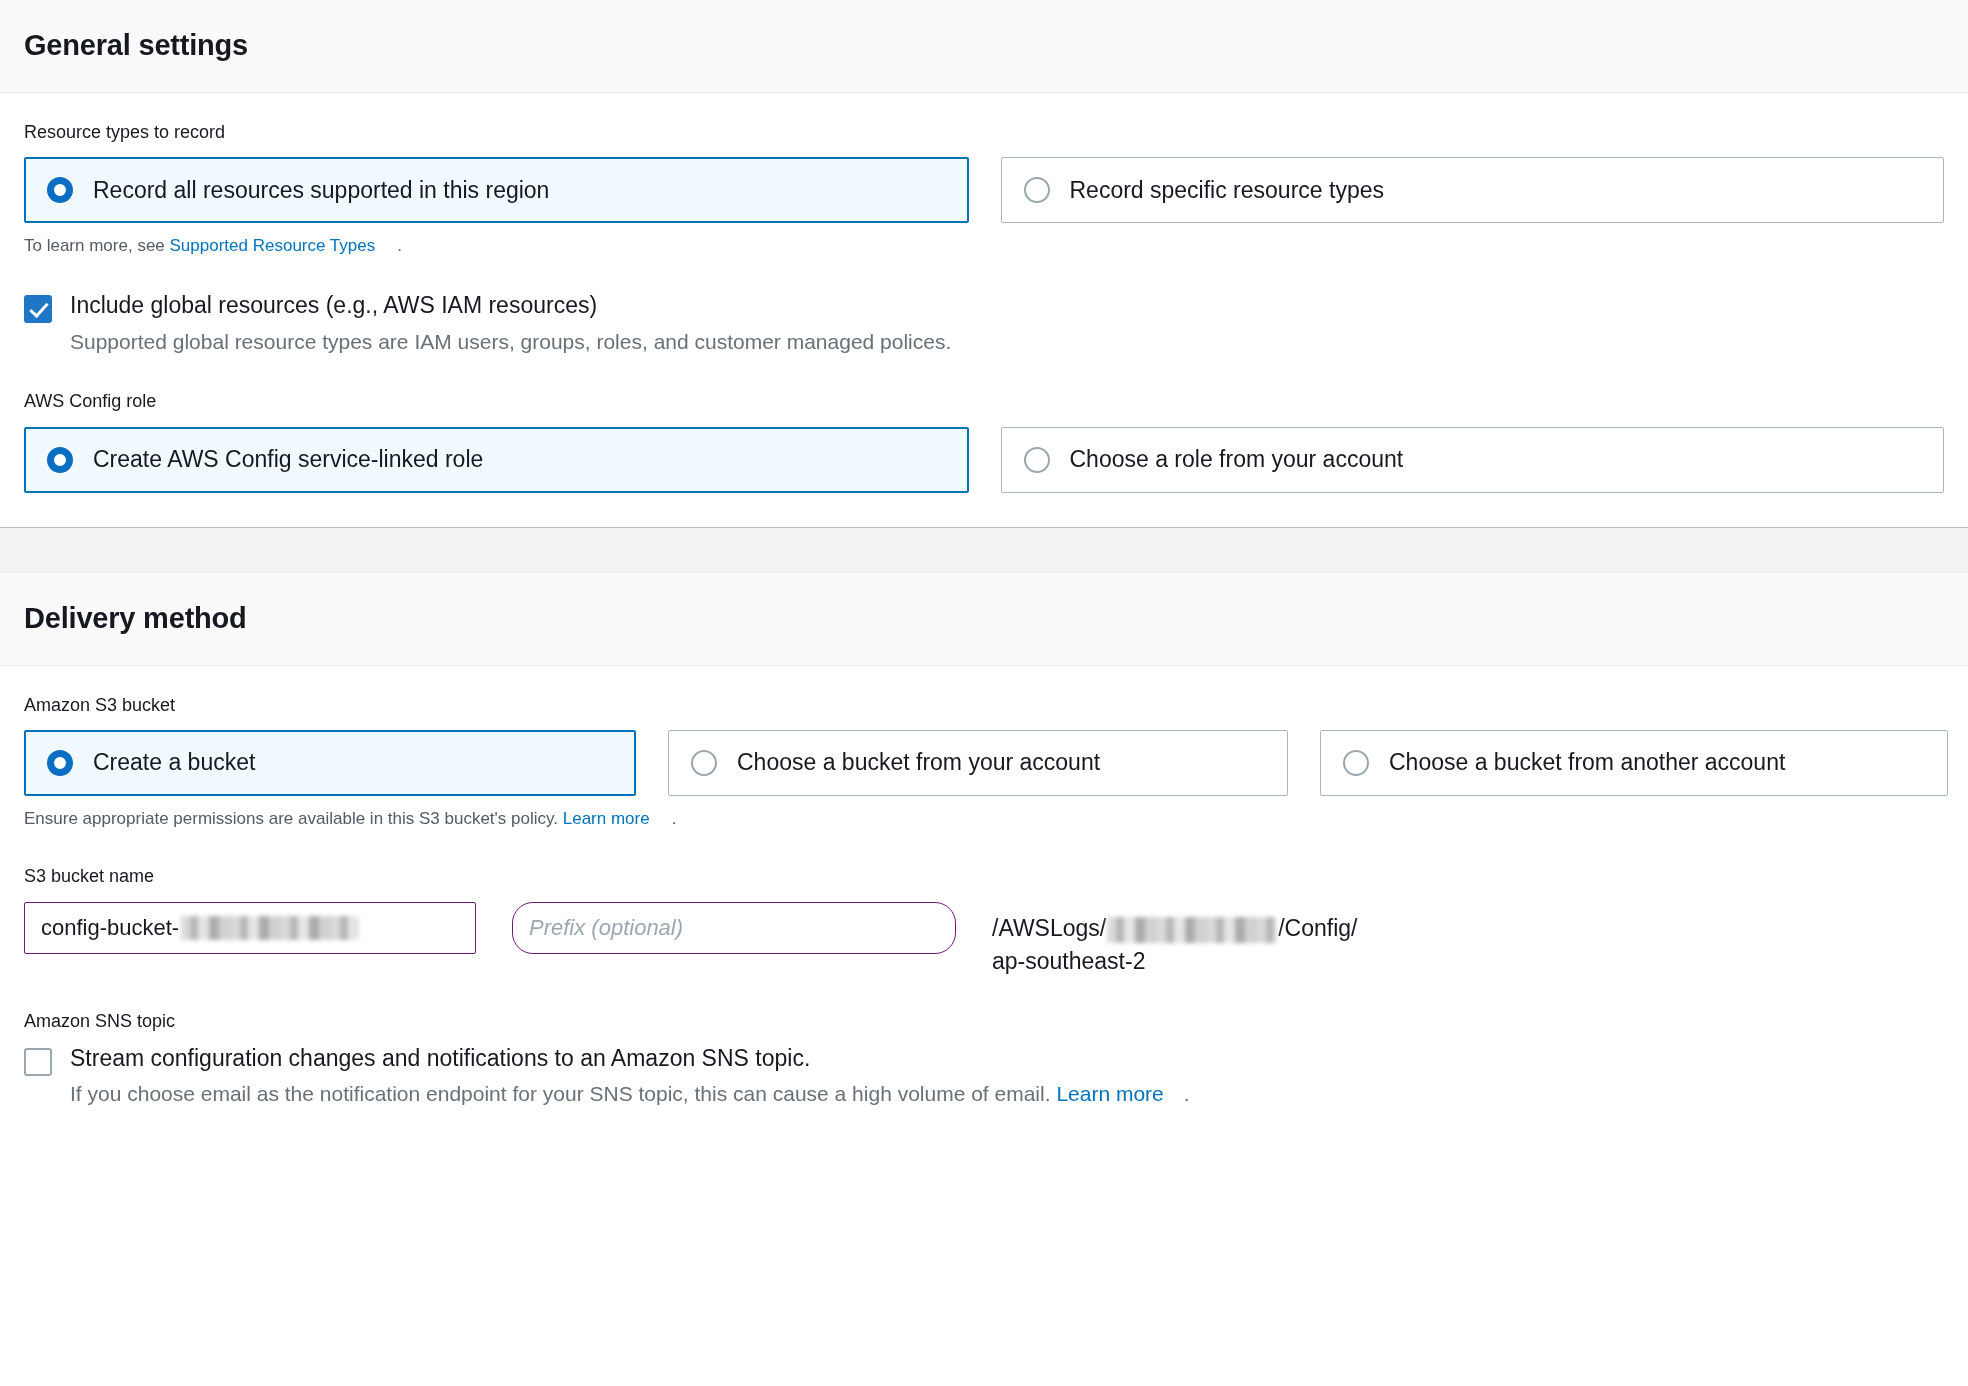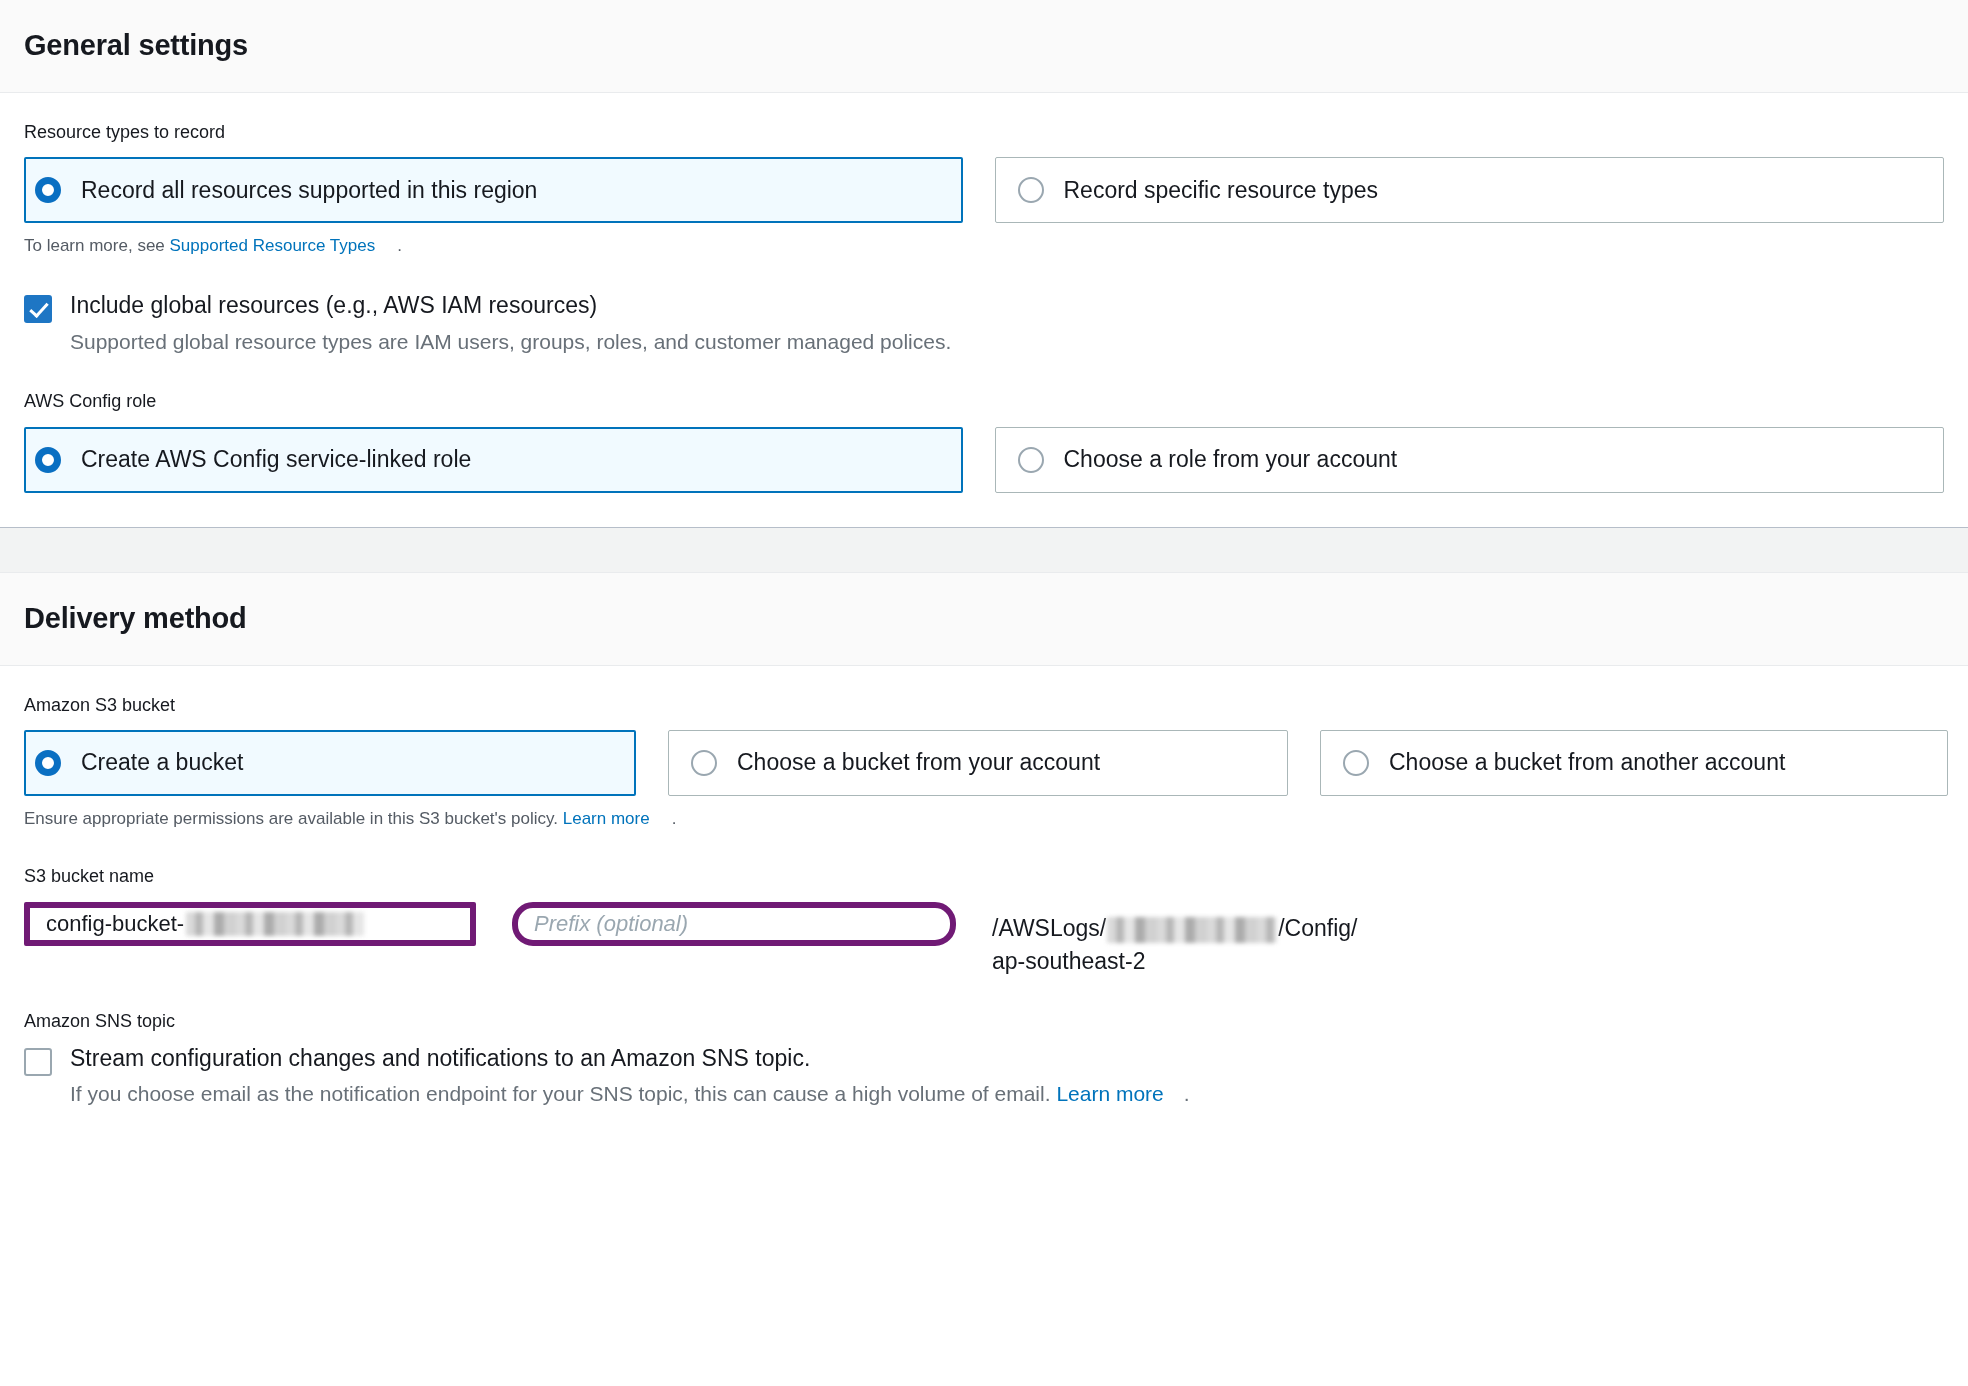--- a/index.html
+++ b/index.html
@@ -65,21 +65,21 @@
     align-items: center;
     padding: 0 0 0 22px;
     border: 1px solid #aab7b8;
     border-radius: 2px;
     background: #ffffff;
     cursor: pointer;
   }
   .tile.selected {
     border: 2px solid #0073bb;
     background: #f1faff;
-    padding-left: 9px;
+    padding-left: 21px;
   }
   .tile-label {
     font-size: 23px;
     color: #16191f;
     line-height: 1.2;
     margin-left: 20px;
     white-space: nowrap;
   }
 
   
@@ -145,22 +145,22 @@
   .check-sub {
     font-size: 21px;
     color: #687078;
     line-height: 1.35;
     margin-top: 8px;
   }
 
   
   .input-row { display: flex; align-items: flex-start; gap: 36px; }
   .text-input {
-    height: 44px;
-    border: 6px solid #701a75;
+    height: 52px;
+    border: 1px solid #701a75;
     border-radius: 2px;
     background: #ffffff;
     font-family: "Liberation Sans", "DejaVu Sans", sans-serif;
     font-size: 22px;
     color: #16191f;
     padding: 0 16px;
     display: flex;
     align-items: center;
     overflow: hidden;
     white-space: nowrap;

